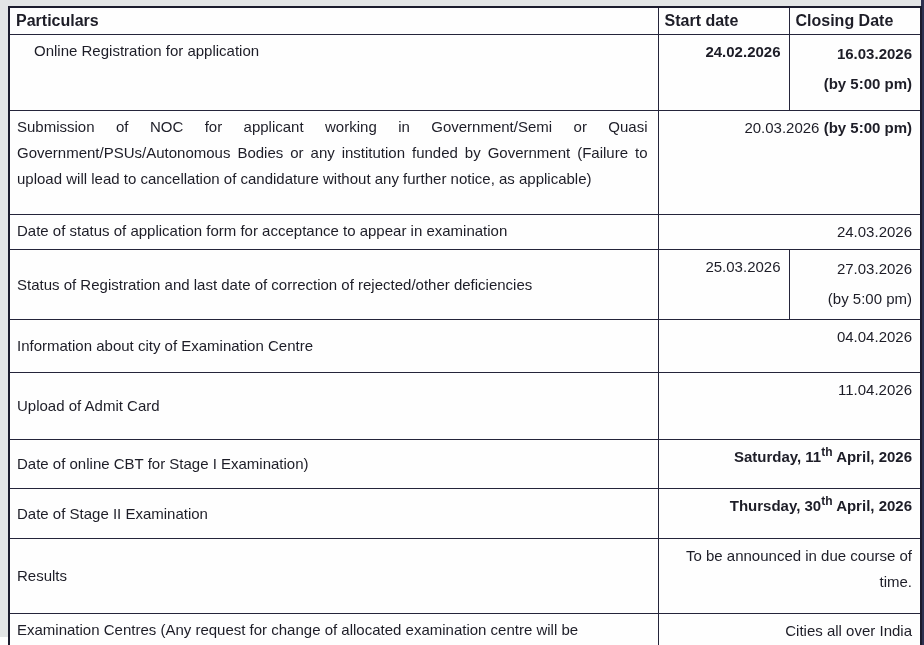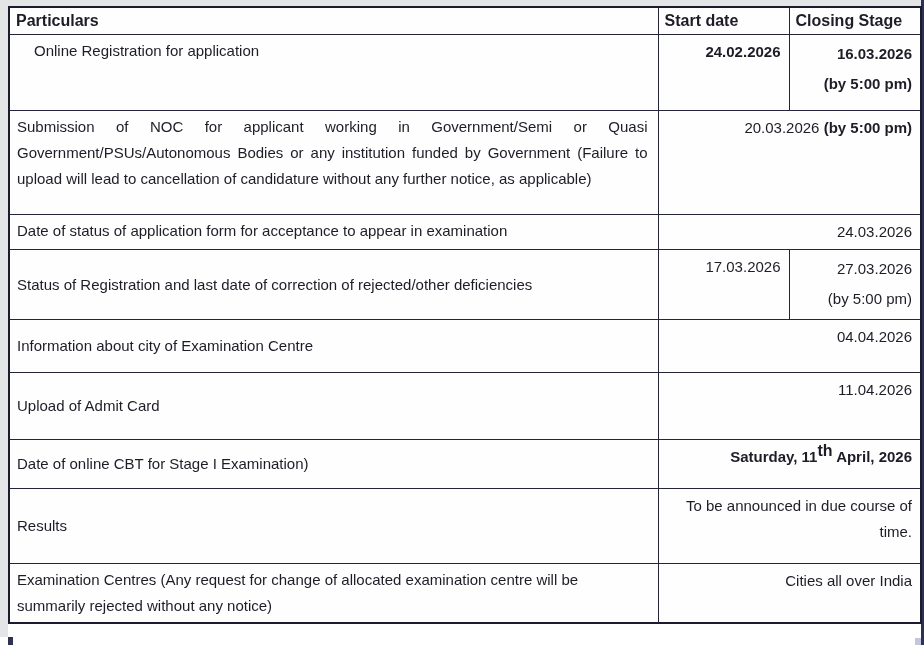--- a/index.html
+++ b/index.html
@@ -57,21 +57,21 @@
   td.p.just { text-align: justify; margin-left: 18px; }
   td.p.indent { padding-left: 24px; }
   td.d {
     padding: 4px 8px;
     vertical-align: top;
     text-align: right;
   }
   td.d.tall { line-height: 30px; }
   .bold { font-weight: bold; }
   sup.ord {
-    font-size: 16px;
+    font-size: 12px;
     font-weight: bold;
     vertical-align: super;
     line-height: 0;
   }
 </style>
 </head>
 <body>
 
 <div class="page">
 
@@ -85,21 +85,21 @@
     <colgroup>
       <col style="width:649px">
       <col style="width:131px">
       <col style="width:132px">
     </colgroup>
 
     <tbody>
         <tr style="height:22px">
       <th>Particulars</th>
       <th>Start date</th>
-      <th>Closing Stage</th>
+      <th>Closing Date</th>
     </tr>
 
     <tr style="height:76px">
       <td class="p indent">Online Registration for application</td>
       <td class="d bold">24.02.2026</td>
       <td class="d bold tall">
         <div>16.03.2026</div>
         <div>(by 5:00 pm)</div>
       </td>
     </tr>
@@ -112,21 +112,21 @@
       </td>
     </tr>
 
     <tr style="height:24px">
       <td class="p">Date of status of application form for acceptance to appear in examination</td>
       <td class="d" colspan="2">24.03.2026</td>
     </tr>
 
     <tr style="height:70px">
       <td class="p vm">Status of Registration and last date of correction of rejected/other deficiencies</td>
-      <td class="d">17.03.2026</td>
+      <td class="d">25.03.2026</td>
       <td class="d tall">
         <div>27.03.2026</div>
         <div>(by 5:00 pm)</div>
       </td>
     </tr>
 
     <tr style="height:53px">
       <td class="p vm">Information about city of Examination Centre</td>
       <td class="d" colspan="2">04.04.2026</td>
     </tr>
@@ -136,20 +136,26 @@
       <td class="d" colspan="2">11.04.2026</td>
     </tr>
 
     <tr style="height:49px">
       <td class="p vm">Date of online CBT for Stage I Examination)</td>
       <td class="d bold" colspan="2">
         <span>Saturday, 11</span><sup class="ord">th</sup><span> April,  2026</span>
       </td>
     </tr>
 
+    <tr style="height:50px">
+      <td class="p vm">Date of Stage II Examination</td>
+      <td class="d bold" colspan="2">
+        <span>Thursday, 30</span><sup class="ord">th</sup><span> April, 2026</span>
+      </td>
+    </tr>
 
     <tr style="height:75px">
       <td class="p vm">Results</td>
       <td class="d" colspan="2">To be announced in due course of time.</td>
     </tr>
 
     <tr style="height:52px">
       <td class="p">Examination Centres (Any request for change of allocated examination centre will be summarily rejected without any notice)</td>
       <td class="d" colspan="2">Cities all over India</td>
     </tr>

